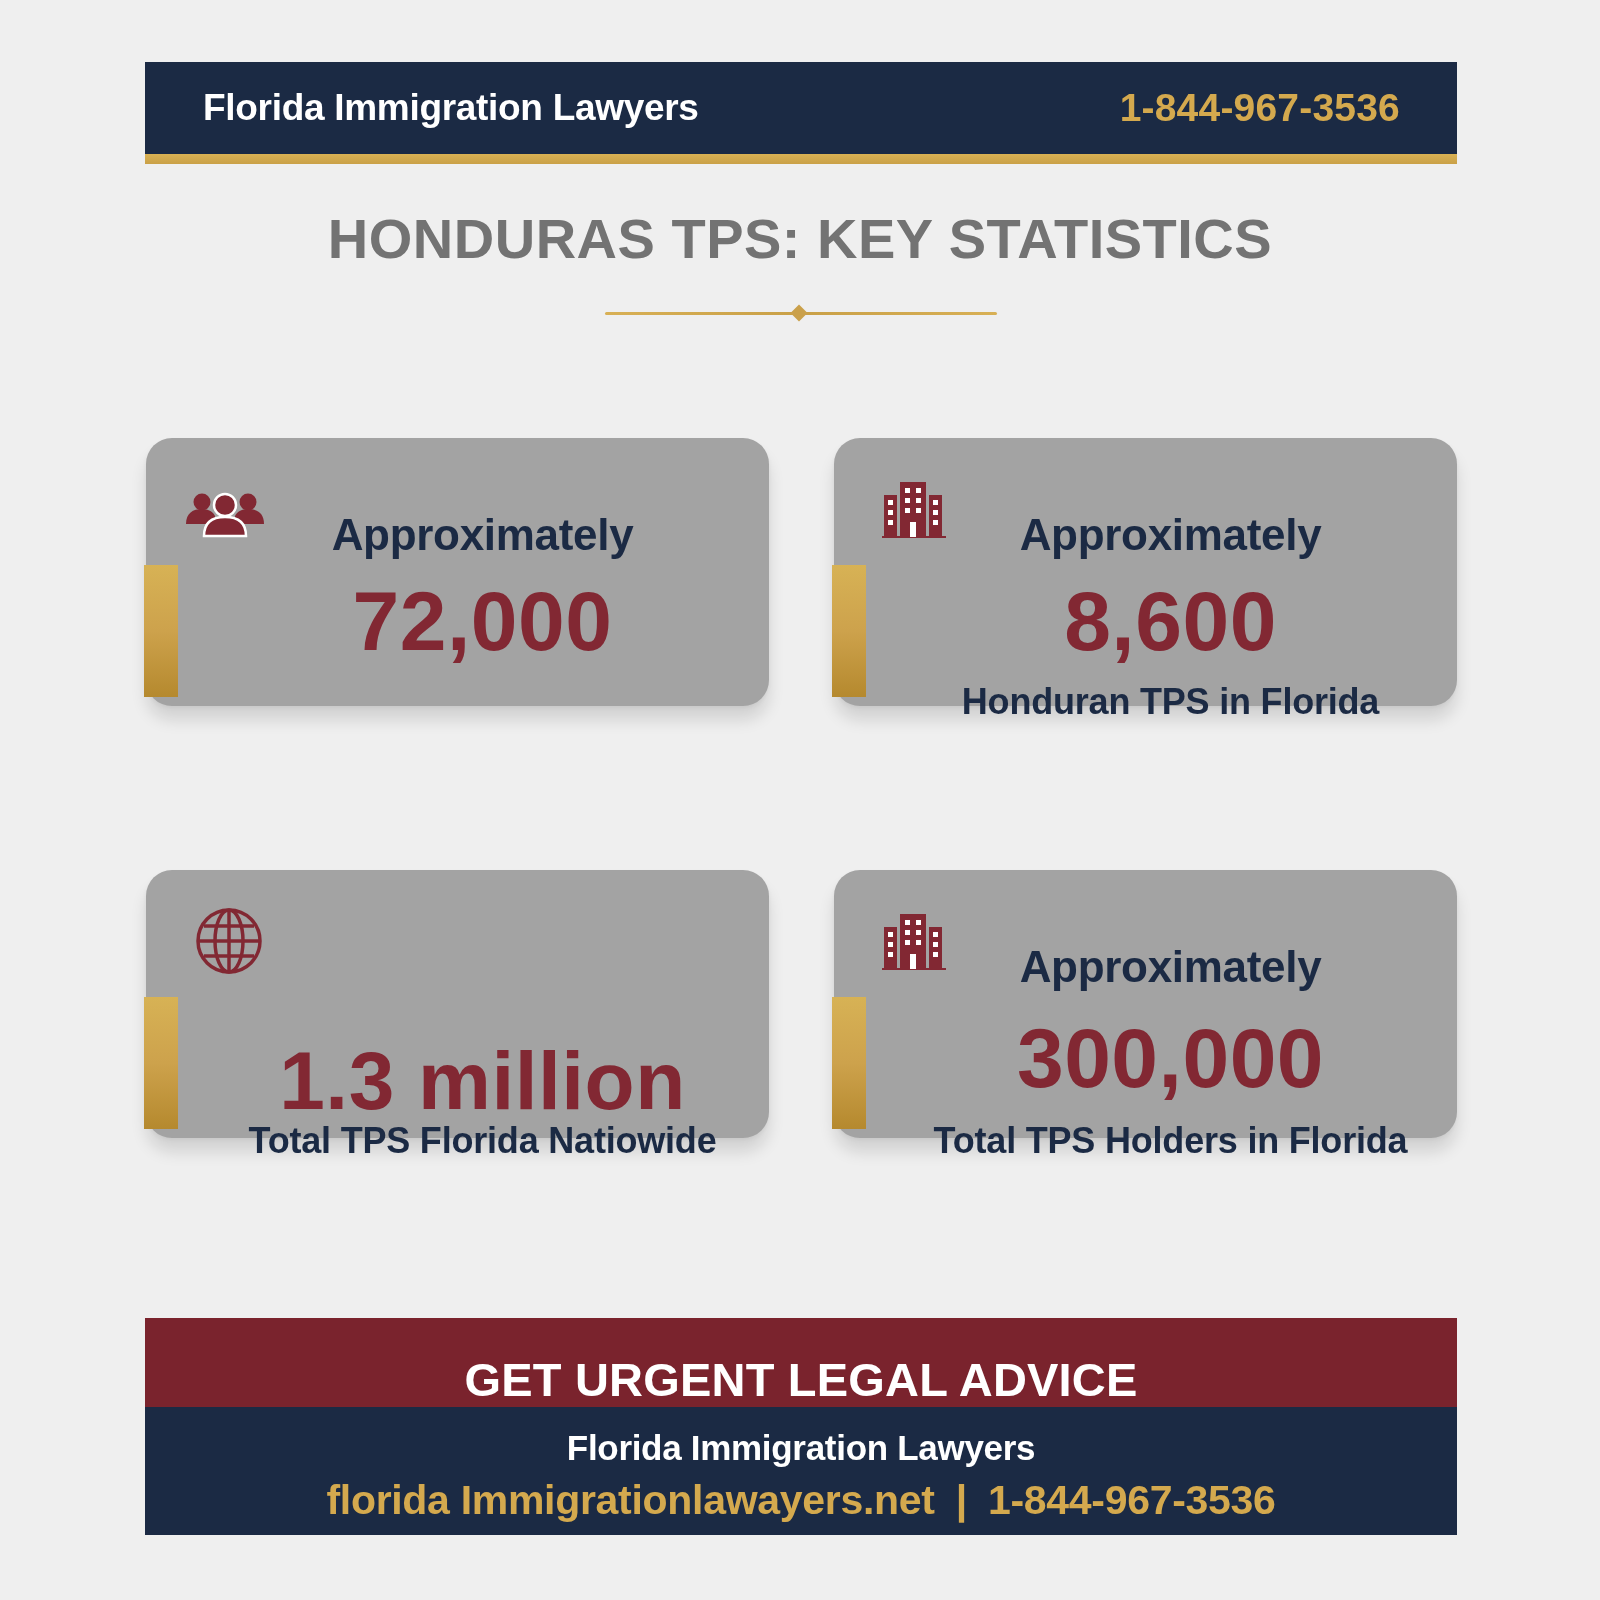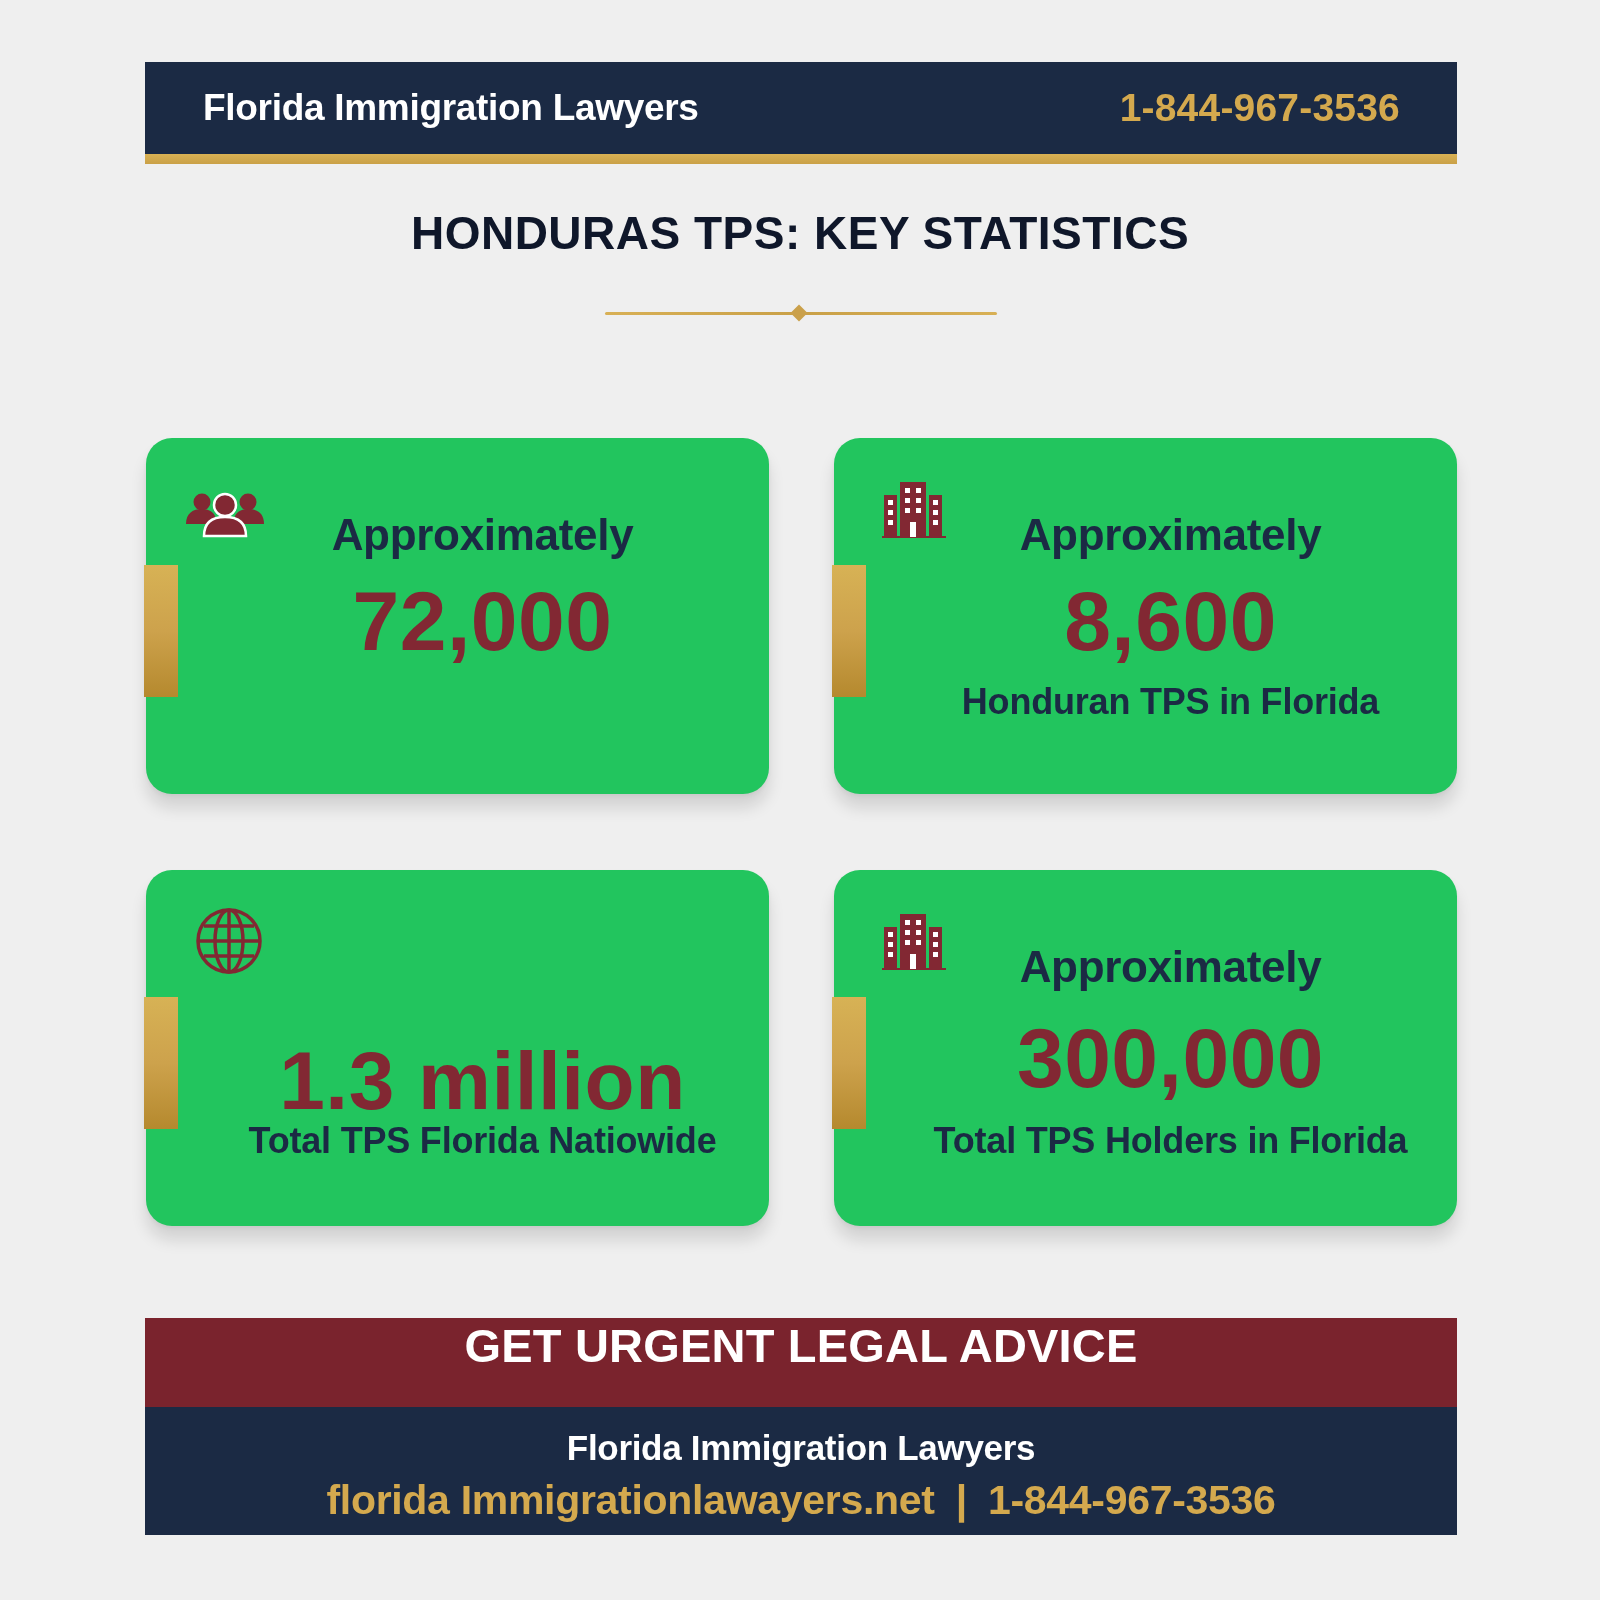--- a/index.html
+++ b/index.html
@@ -46,22 +46,22 @@
       font-size: 39px;
       font-weight: bold;
       letter-spacing: 0.2px;
     }
     .page-title {
       position: absolute;
       left: 0;
       top: 206px;
       width: 1600px;
       text-align: center;
-      color: #0f172a;
-      font-size: 46px;
+      color: #737373;
+      font-size: 56px;
       font-weight: bold;
       letter-spacing: 0.5px;
       margin: 0;
     }
     .title-divider {
       position: absolute;
       left: 605px;
       top: 304px;
       width: 392px;
       height: 20px;
@@ -80,22 +80,22 @@
       left: 188px;
       top: 3px;
       width: 12px;
       height: 12px;
       background: #caa04a;
       transform: rotate(45deg);
     }
     .card {
       position: absolute;
       width: 623px;
-      height: 356px;
-      background: #22c55e;
+      height: 268px;
+      background: #a3a3a3;
       border-radius: 26px;
       box-shadow: 0 14px 16px rgba(0,0,0,0.12), 0 2px 4px rgba(0,0,0,0.05);
     }
     .card-1 { left: 146px; top: 438px; }
     .card-2 { left: 834px; top: 438px; }
     .card-3 { left: 146px; top: 870px; }
     .card-4 { left: 834px; top: 870px; }
     .accent-bar {
       position: absolute;
       left: -2px;
@@ -145,21 +145,21 @@
     .card-4 .card-label { top: 250px; }
 
     .cta-red {
       position: absolute;
       left: 145px;
       top: 1318px;
       width: 1312px;
       height: 89px;
       background: #7a232d;
       display: flex;
-      align-items: flex-start;
+      align-items: flex-end;
       justify-content: center;
     }
     .cta-title {
       color: #ffffff;
       font-size: 47px;
       font-weight: bold;
       letter-spacing: 0.2px;
     }
     .cta-navy {
       position: absolute;

